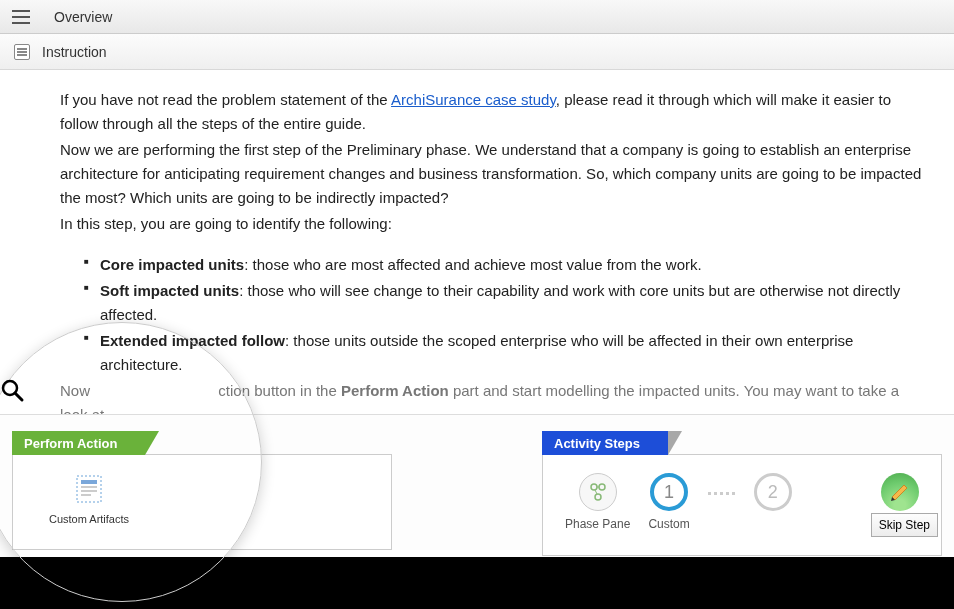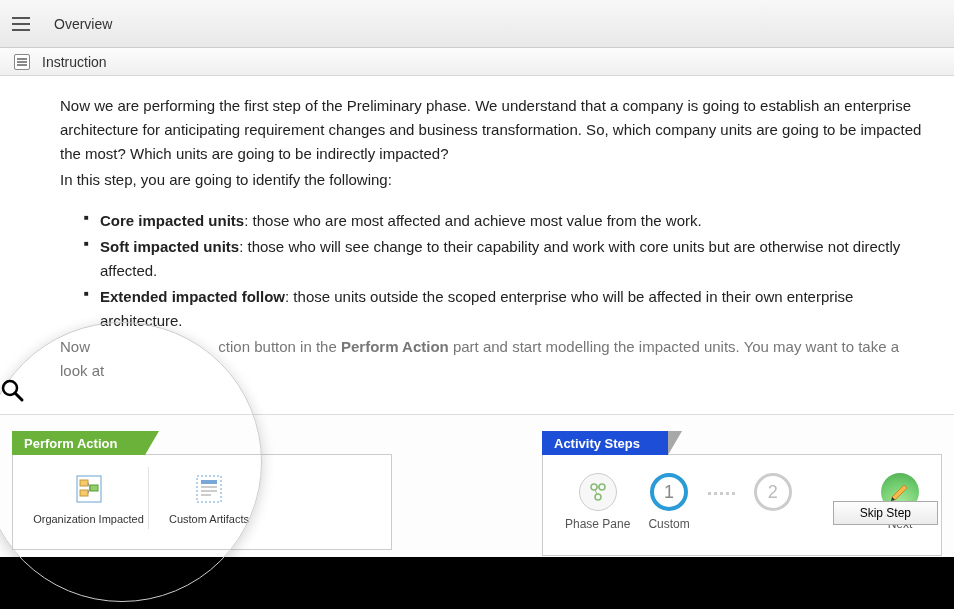--- a/index.html
+++ b/index.html
@@ -7,21 +7,21 @@
       font-family: Arial, Helvetica, sans-serif;
       font-size: 14px;
       color: #333;
       background: #fff;
       width: 954px;
       height: 609px;
       overflow: hidden;
       position: relative;
     }
     .topbar {
-      height: 48px;
+      height: 34px;
       background: linear-gradient(to bottom, #f8f8f8, #e8e8e8);
       border-bottom: 1px solid #ccc;
       display: flex;
       align-items: center;
       padding: 0 12px;
     }
     .hamburger {
       width: 18px;
       height: 14px;
       display: flex;
@@ -29,21 +29,21 @@
       justify-content: space-between;
       margin-right: 24px;
       cursor: pointer;
     }
     .hamburger span {
       height: 2px;
       background: #555;
     }
     .topbar-title { font-size: 14px; color: #333; }
     .sectionbar {
-      height: 28px;
+      height: 36px;
       background: linear-gradient(to bottom, #fcfcfc, #efefef);
       border-bottom: 1px solid #d8d8d8;
       display: flex;
       align-items: center;
       padding: 0 14px;
     }
     .section-icon {
       width: 16px;
       height: 16px;
       margin-right: 12px;
@@ -216,22 +216,22 @@
     .step-connector {
       width: 28px;
       height: 3px;
       background: repeating-linear-gradient(90deg, #ccc, #ccc 3px, transparent 3px, transparent 6px);
       align-self: center;
       margin-top: -18px;
     }
     .skip-btn {
       position: absolute;
       right: 16px;
-      bottom: 84px;
-      padding: 4px 26px;
+      bottom: 72px;
+      padding: 4px 7px;
       font-size: 12px;
       border: 1px solid #aaa;
       background: linear-gradient(to bottom, #fdfdfd, #ececec);
       cursor: pointer;
     }
     .magnifier-overlay {
       position: absolute;
       left: -18px;
       top: 322px;
       width: 280px;
@@ -271,53 +271,43 @@
   </div>
   <div class="topbar-title">Overview</div>
 </div>
 
 <div class="sectionbar">
   <div class="section-icon"></div>
   <div class="section-title">Instruction</div>
 </div>
 
 <div class="content-area">
+  <p>
+    <span>If you have not read the problem statement of the </span><a href="#">ArchiSurance case study</a><span>, please read it through which will make it easier to follow through all the steps of the entire guide.</span>
+  </p>
   <p>Now we are performing the first step of the Preliminary phase. We understand that a company is going to establish an enterprise architecture for anticipating requirement changes and business transformation. So, which company units are going to be impacted the most? Which units are going to be indirectly impacted?</p>
   <p>In this step, you are going to identify the following:</p>
   <ul>
     <li><strong>Core impacted units</strong><span>: those who are most affected and achieve most value from the work.</span></li>
     <li><strong>Soft impacted units</strong><span>: those who will see change to their capability and work with core units but are otherwise not directly affected.</span></li>
     <li><strong>Extended impacted follow</strong><span>: those units outside the scoped enterprise who will be affected in their own enterprise architecture.</span></li>
   </ul>
   <p class="fade-text">
     <span>Now</span>
     <span style="visibility:hidden">xxxxxxxxxxxxxxxx</span>
     <span>ction button in the </span><strong>Perform Action</strong><span> part and start modelling the impacted units. You may want to take a look at</span>
   </p>
 </div>
 
 <div class="bottom-panel">
   <div class="panels-row">
     <div class="panel-left">
       <div class="panel-tab green">Perform Action</div>
       <div class="panel-body">
         <div class="action-items">
-          <div class="action-item">
-            <div class="action-icon">
-              <svg width="34" height="34" viewBox="0 0 34 34">
-                <rect x="5" y="4" width="24" height="26" fill="#fff" stroke="#6aa3d8" stroke-width="1"></rect>
-                <rect x="8" y="8" width="8" height="6" fill="#f7c96b" stroke="#c29a3b"></rect>
-                <rect x="8" y="18" width="8" height="6" fill="#f7c96b" stroke="#c29a3b"></rect>
-                <rect x="18" y="13" width="8" height="6" fill="#8fd06a" stroke="#5a9b3a"></rect>
-                <line x1="16" y1="11" x2="18" y2="16" stroke="#888"></line>
-                <line x1="16" y1="21" x2="18" y2="16" stroke="#888"></line>
-              </svg>
-            </div>
-            <span>Organization Impacted</span>
-          </div>
           <div class="action-item">
             <div class="action-icon">
               <svg width="34" height="34" viewBox="0 0 34 34">
                 <rect x="5" y="4" width="24" height="26" fill="#fff" stroke="#6aa3d8" stroke-width="1" stroke-dasharray="2,2"></rect>
                 <rect x="9" y="8" width="16" height="4" fill="#7aa7da"></rect>
                 <rect x="9" y="14" width="16" height="2" fill="#ccc"></rect>
                 <rect x="9" y="18" width="16" height="2" fill="#ccc"></rect>
                 <rect x="9" y="22" width="10" height="2" fill="#ccc"></rect>
               </svg>
             </div>

